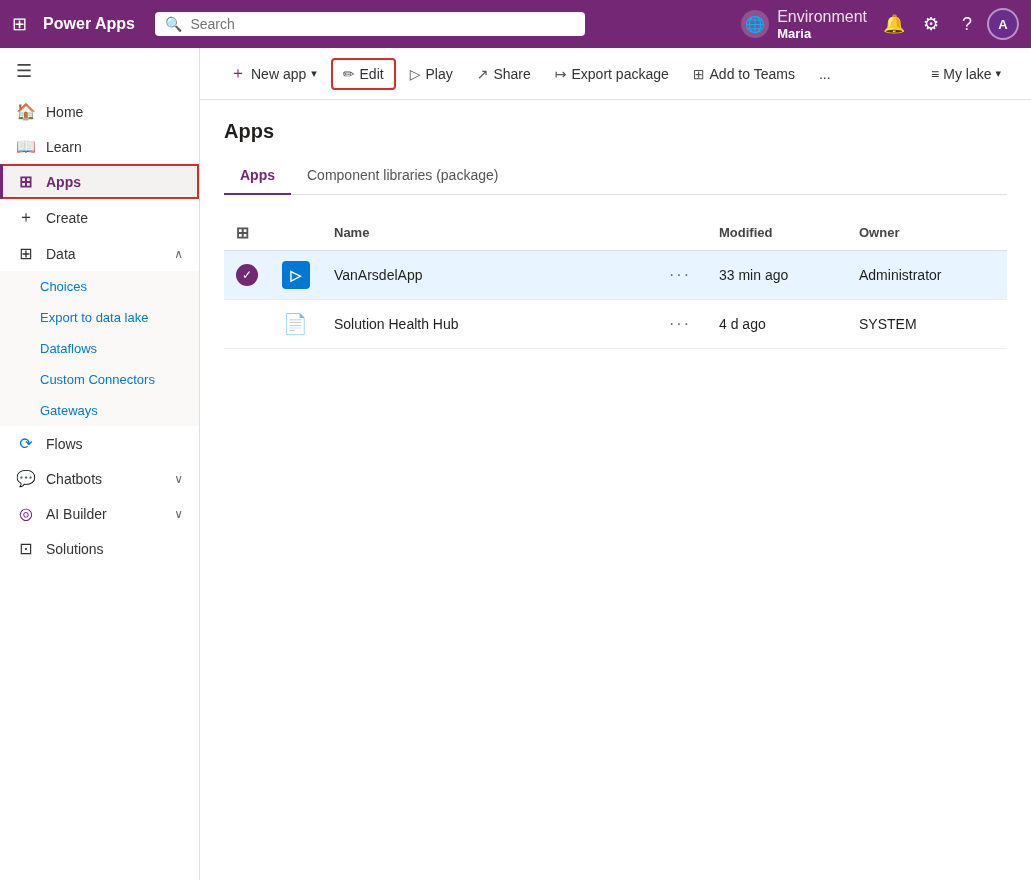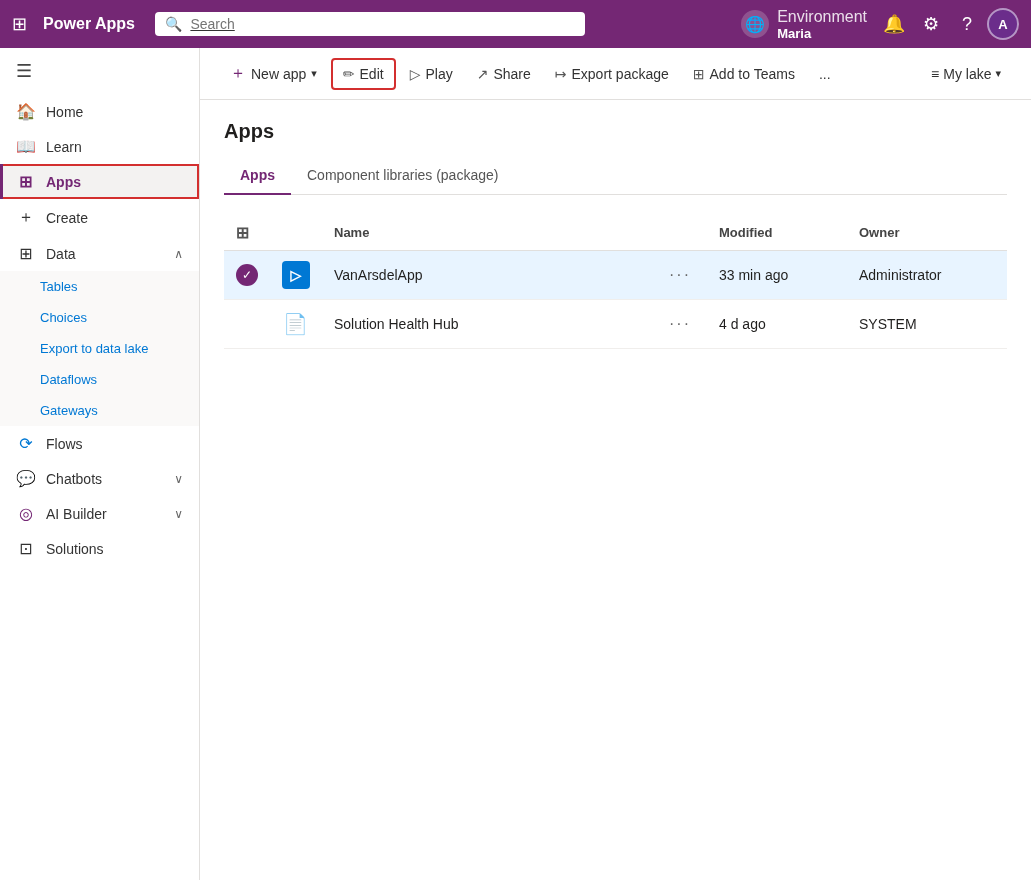--- a/index.html
+++ b/index.html
@@ -38,21 +38,20 @@
       flex: 1;
       max-width: 430px;
     }
     .topbar-search input {
       border: none;
       outline: none;
       font-size: 14px;
       color: #333;
       width: 100%;
       background: transparent;
-      text-decoration: underline;
     }
     .topbar-search-icon { color: #666; font-size: 14px; }
     .topbar-right {
       margin-left: auto;
       display: flex;
       align-items: center;
       gap: 4px;
     }
     .topbar-env {
       display: flex;
@@ -342,30 +341,30 @@
     </div>
 
     <div class="sidebar-item">
       <span class="sidebar-item-icon">⊞</span>
       <span>Data</span>
       <span class="sidebar-expand">∧</span>
     </div>
 
     <div class="sidebar-submenu">
       <div class="sidebar-item">
-        <span>Tables</span>
-      </div>
-      <div class="sidebar-item">
         <span>Choices</span>
       </div>
       <div class="sidebar-item">
         <span>Export to data lake</span>
       </div>
       <div class="sidebar-item">
         <span>Dataflows</span>
+      </div>
+      <div class="sidebar-item">
+        <span>Custom Connectors</span>
       </div>
       <div class="sidebar-item">
         <span>Gateways</span>
       </div>
     </div>
 
     <div class="sidebar-item">
       <span class="sidebar-item-icon" style="color:#0078d4;">⟳</span>
       <span>Flows</span>
     </div>

